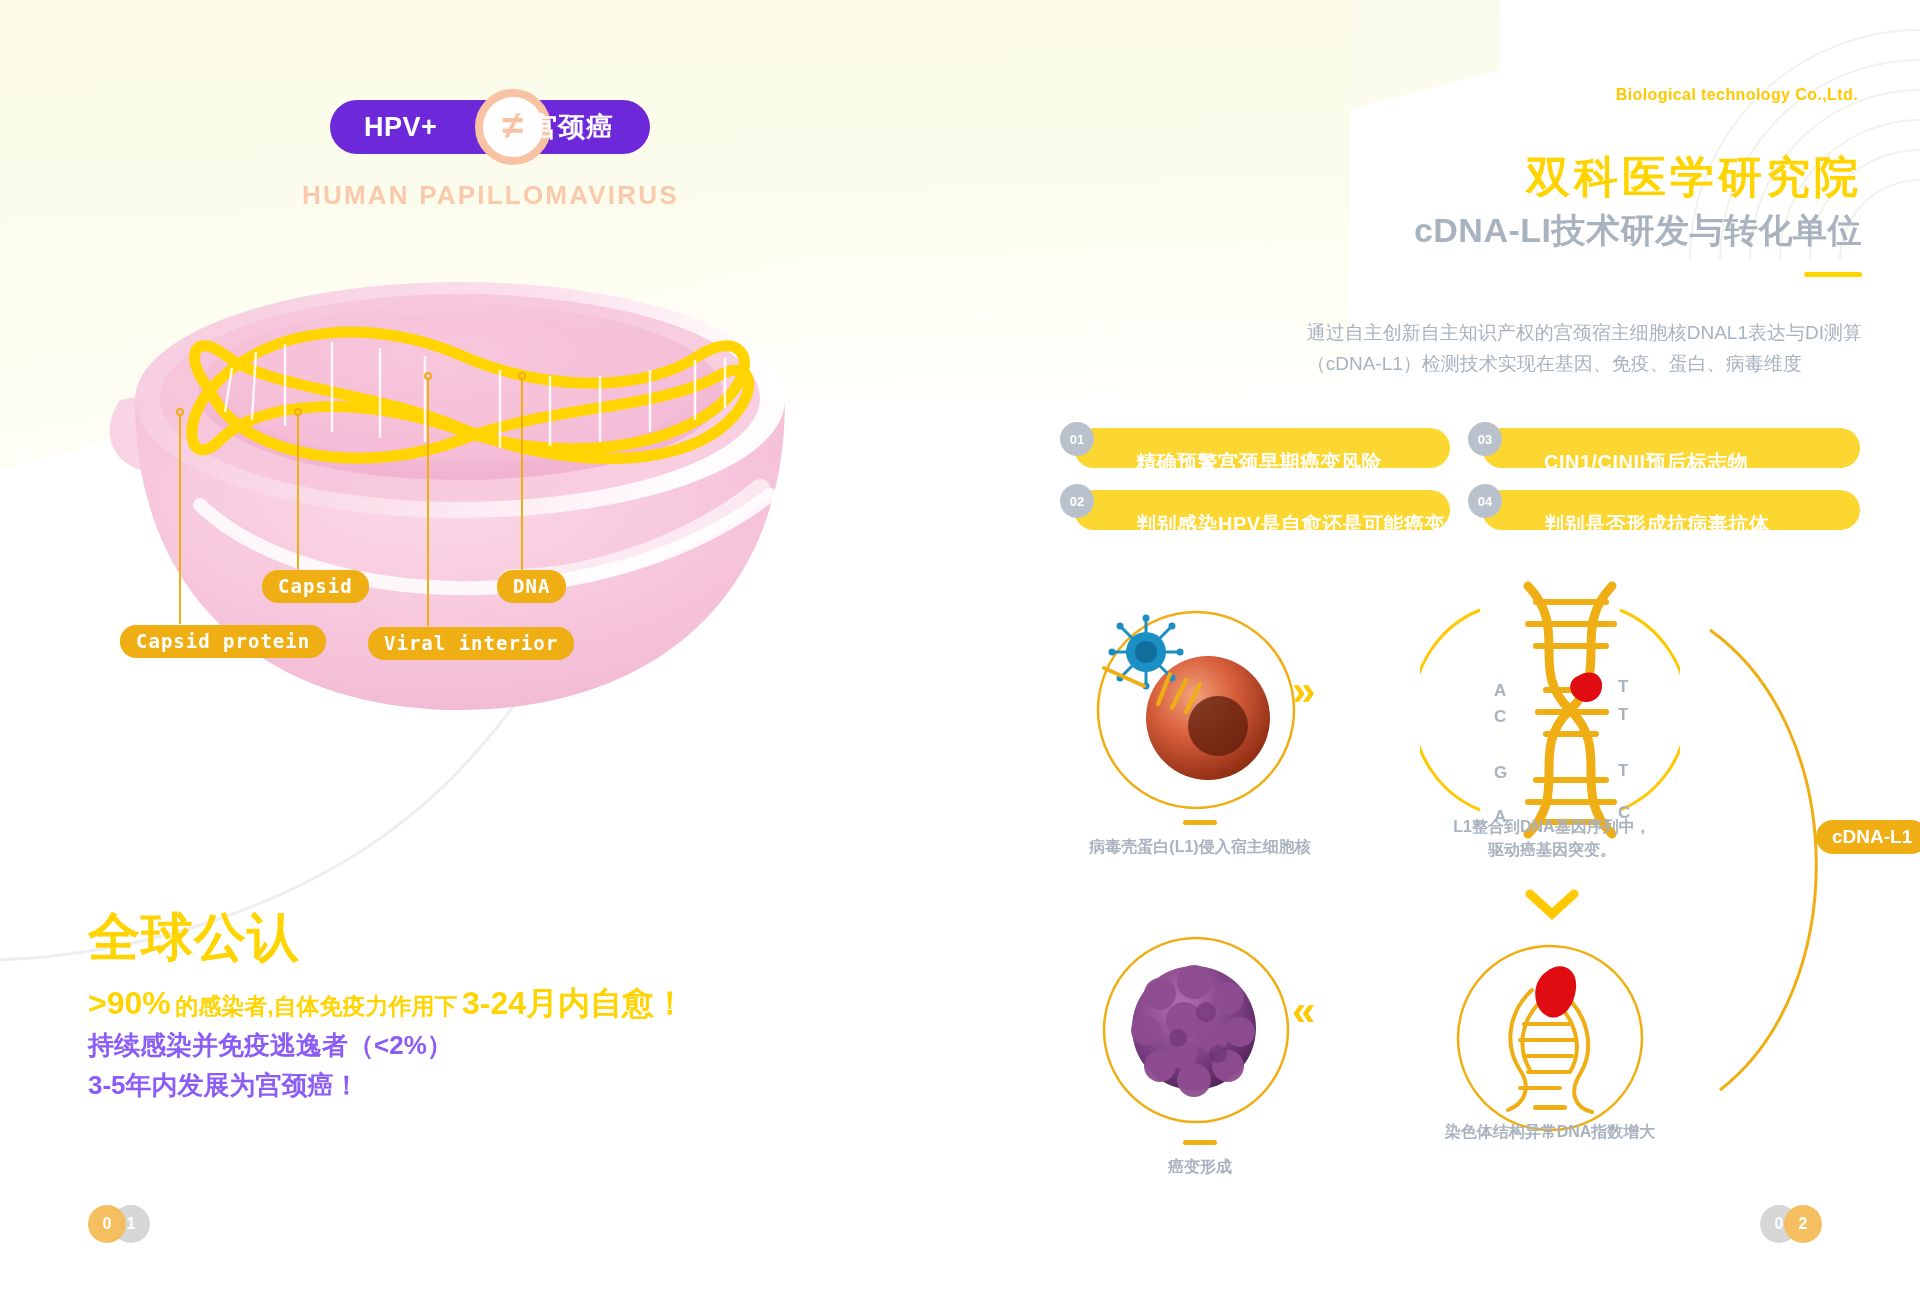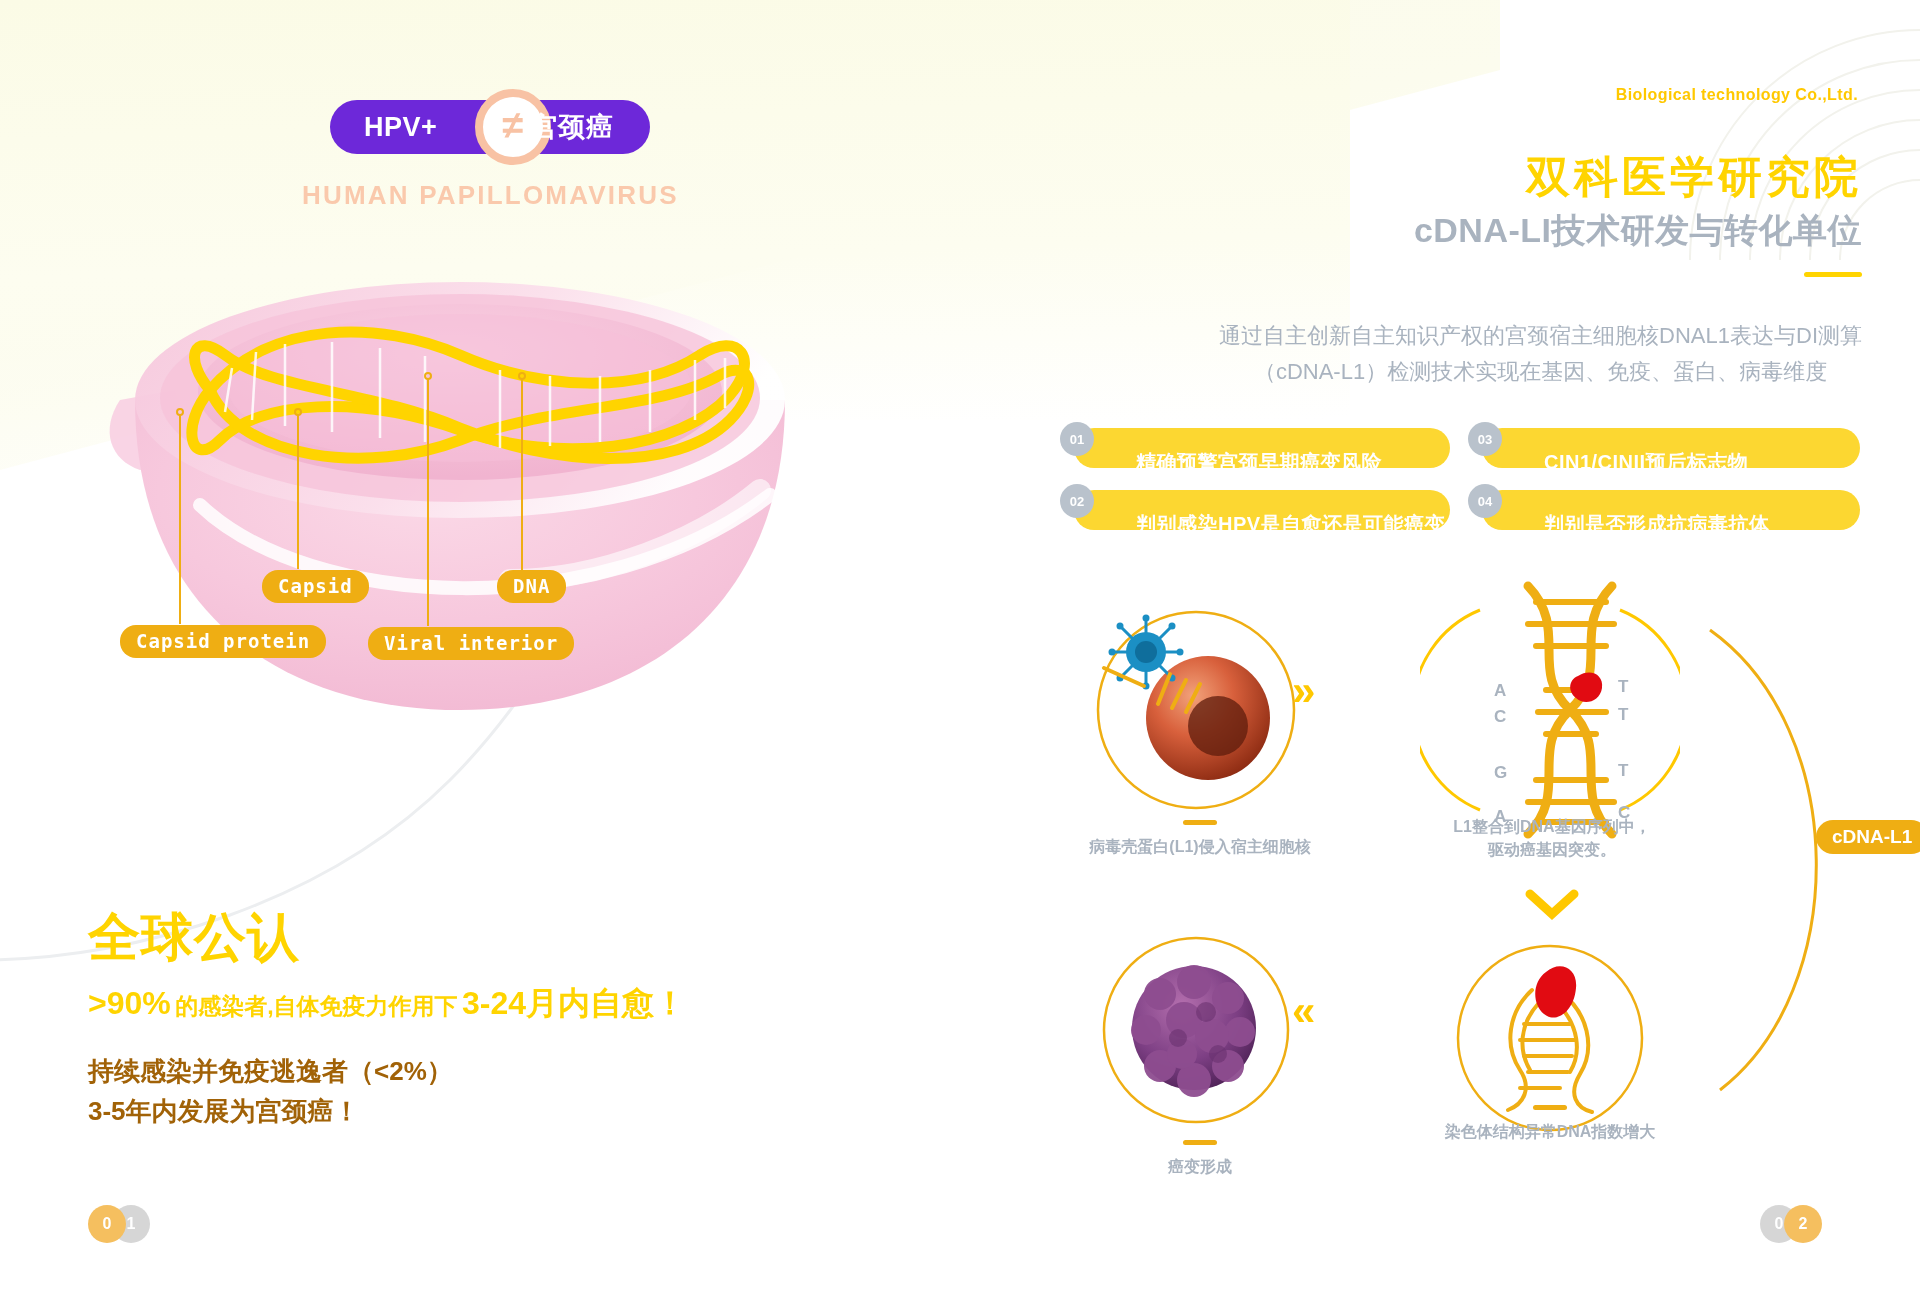--- a/index.html
+++ b/index.html
@@ -88,21 +88,21 @@
   #global-block { position:absolute; left:88px; top:885px; width:820px; }
   #global-title {
     color:#ffd400; font-size:52px; font-weight:800; letter-spacing:1px;
     line-height:1.1;
     margin-top:24px;
   }
   #global-line2 { margin-top:16px; white-space:nowrap; color:#ffd400; }
   #global-line2 .big { font-size:32px; font-weight:800; }
   #global-line2 .mid { font-size:23px; font-weight:700; }
   #global-para {
-    margin-top:26px; color:#a16207; font-size:26px; font-weight:700;
+    color:#8b5cf6; font-size:26px; font-weight:700;
     line-height:1.52;
   }
 
   
   #right-page { position:absolute; left:1000px; top:0; width:920px; height:1303px; z-index:5; }
 
   #company {
     position:absolute; right:62px; top:86px;
     color:#ffc800; font-size:16px; font-weight:700; letter-spacing:0.4px;
     white-space:nowrap;
@@ -116,21 +116,21 @@
     position:absolute; right:58px; top:208px;
     color:#a9b3bf; font-size:34px; font-weight:700; letter-spacing:0.5px;
     white-space:nowrap;
   }
   #brand-rule {
     position:absolute; right:58px; top:272px;
     width:58px; height:5px; background:#ffd400; border-radius:3px;
   }
   #brand-desc {
     position:absolute; right:58px; top:318px;
-    color:#a9b3bf; font-size:22px; line-height:1.62; text-align:center;
+    color:#a9b3bf; font-size:19px; line-height:1.62; text-align:left;
     white-space:nowrap;
   }
 
   
   .feat {
     position:absolute; height:40px;
   }
   .feat .bar {
     position:absolute; left:14px; top:0; height:40px;
     background:#fcd731; border-radius:20px;

